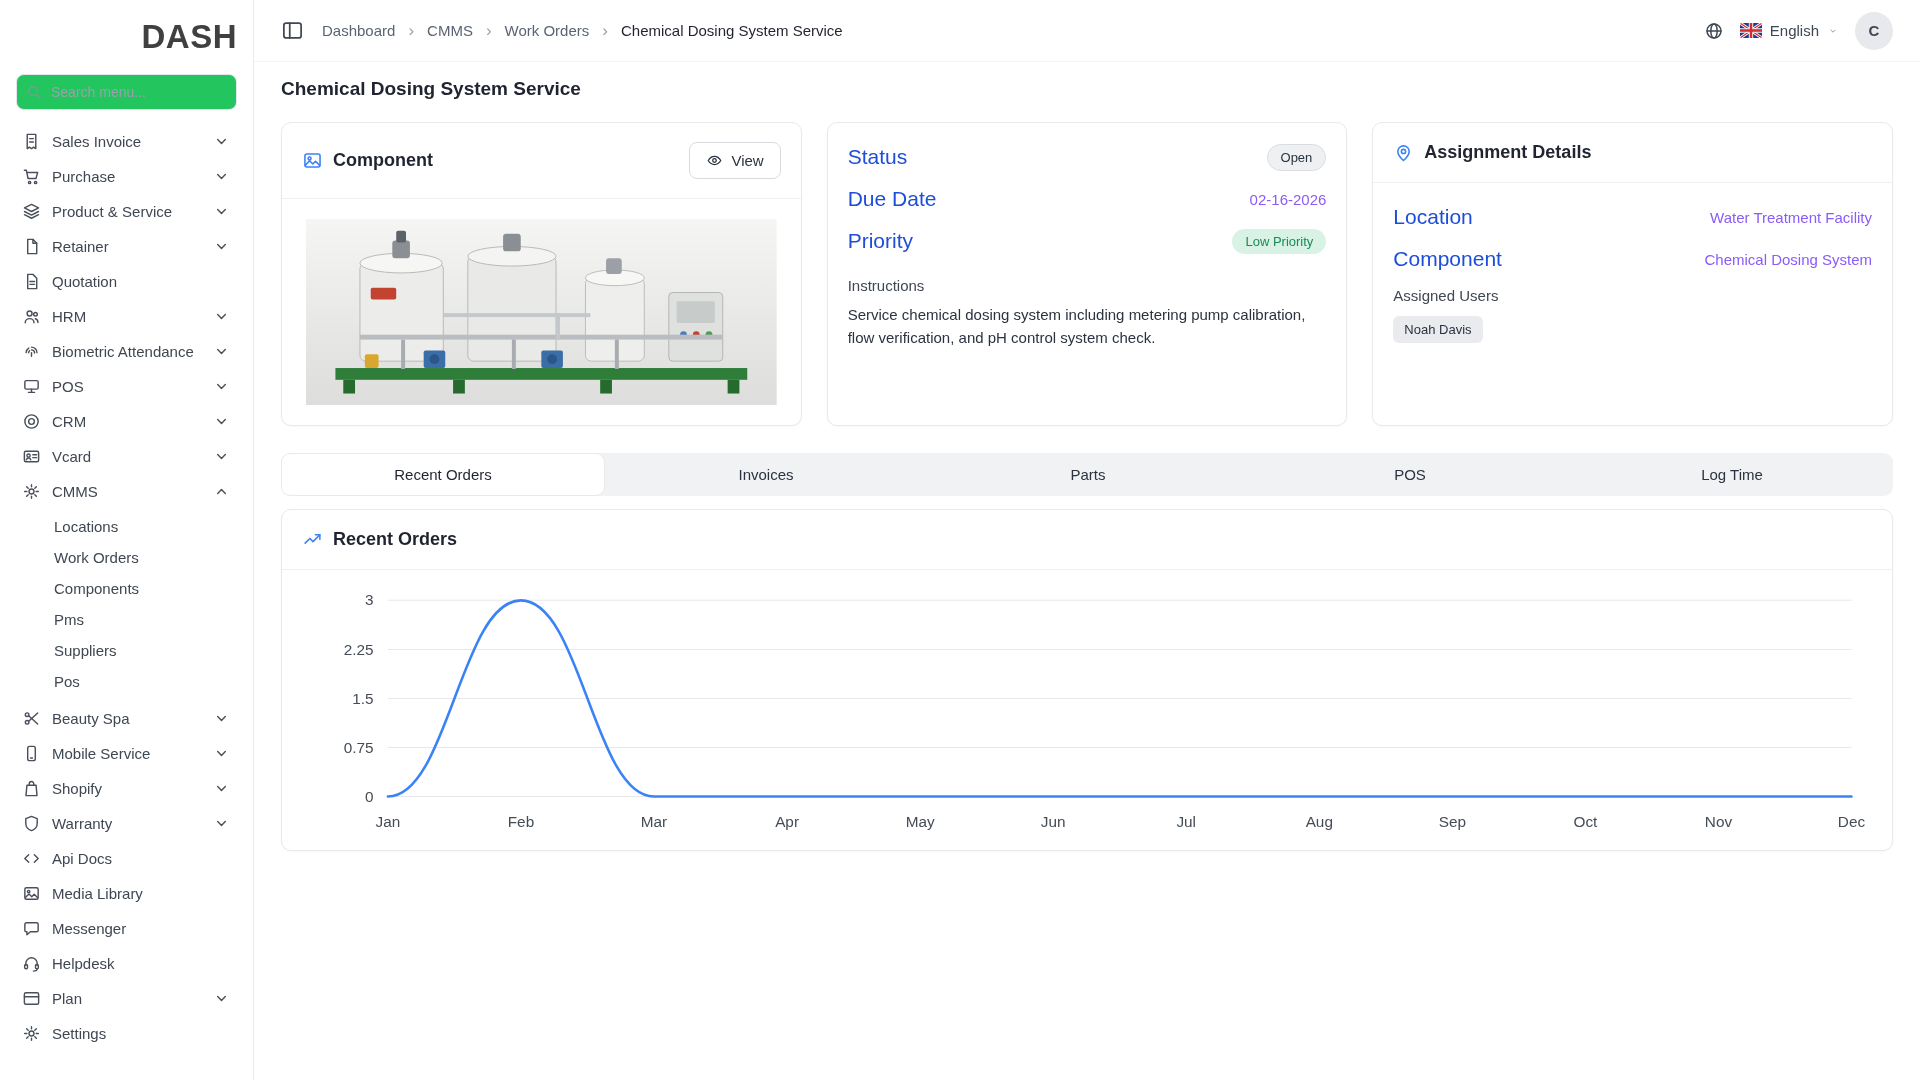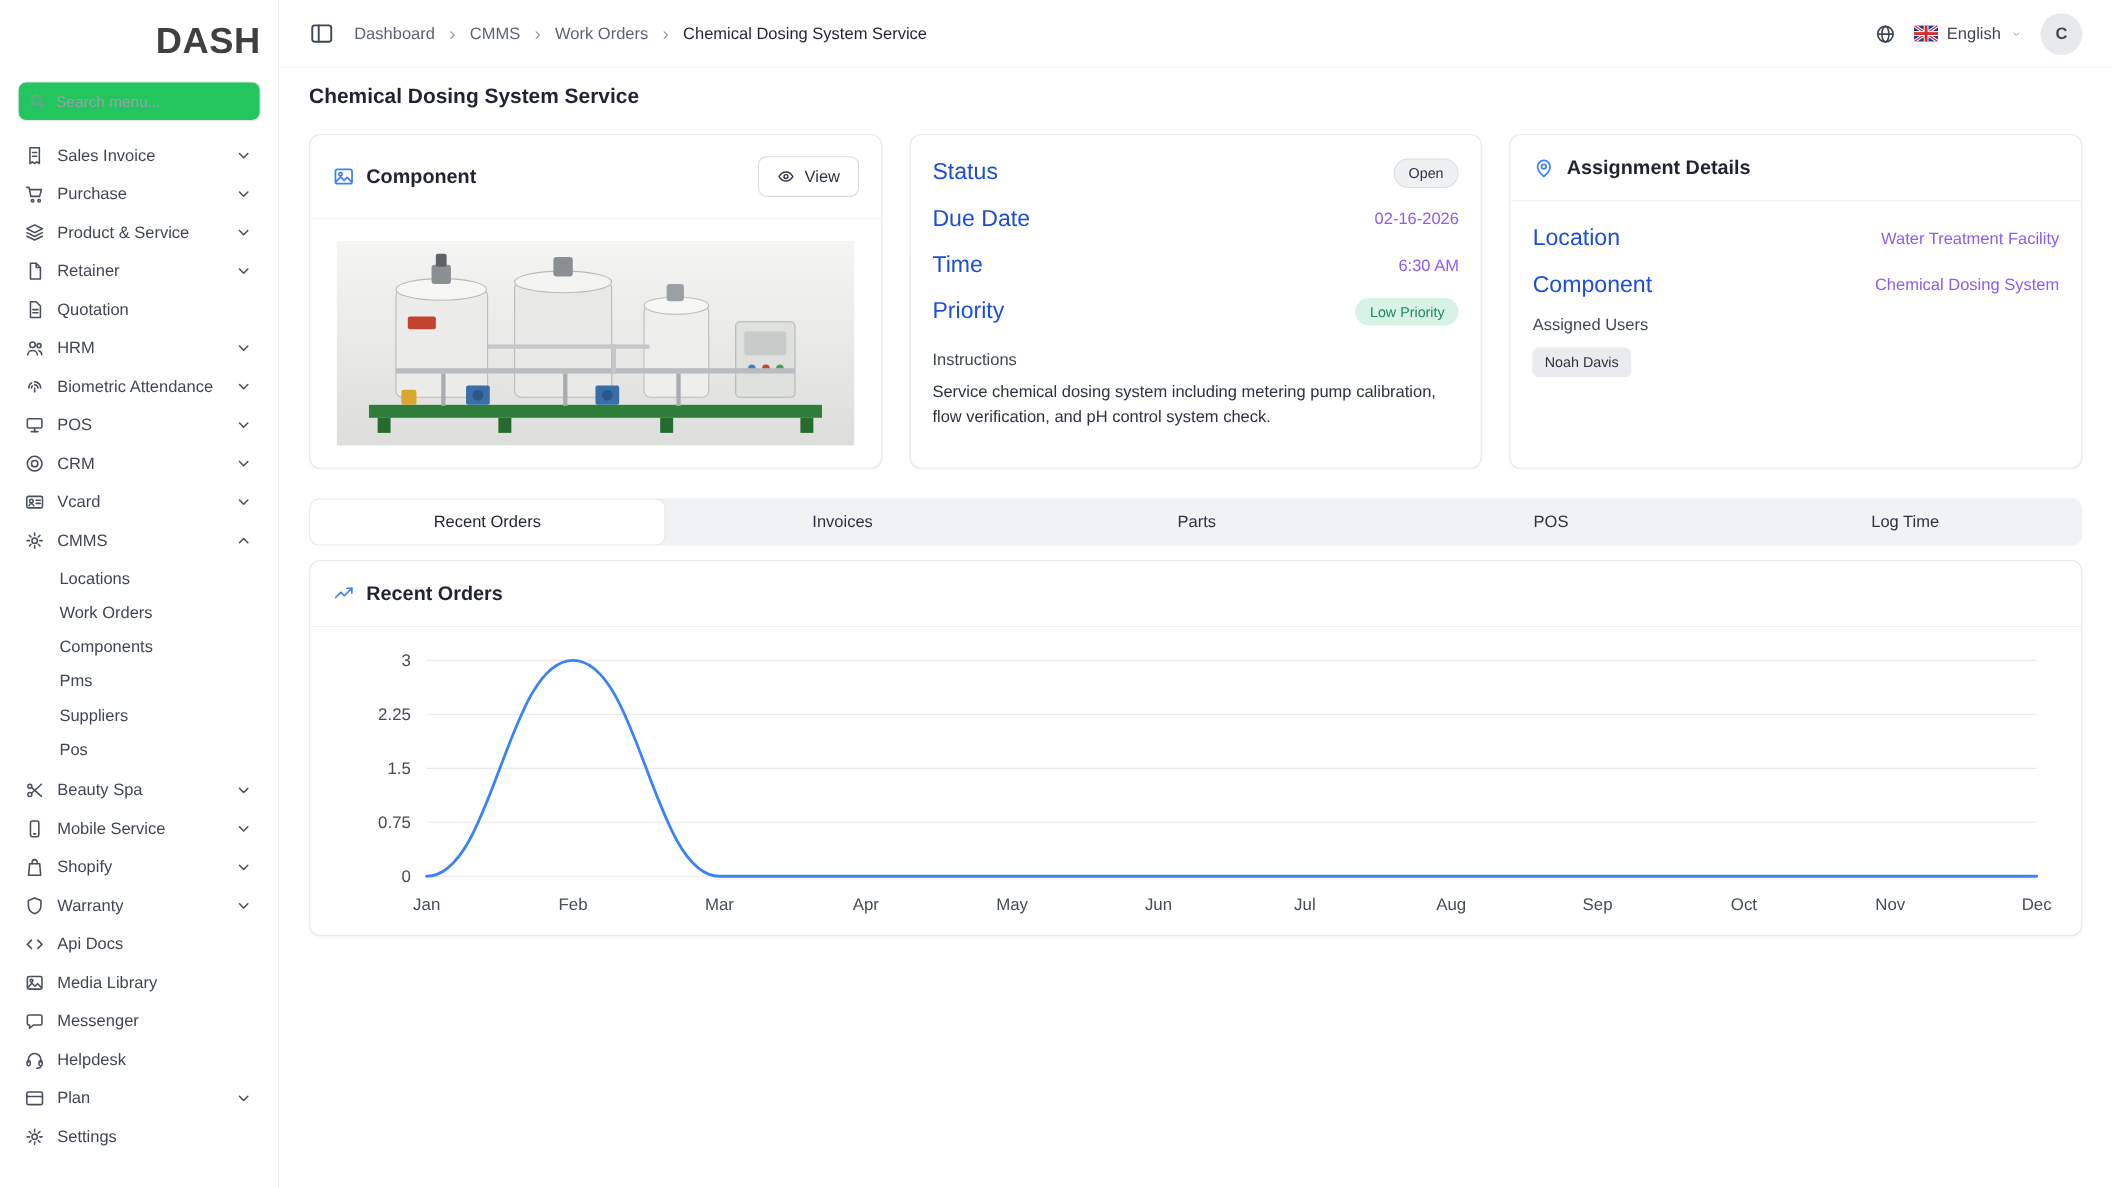--- a/index.html
+++ b/index.html
@@ -521,24 +521,20 @@
           <div class="card-body" id="workOrderBody">
               <div class="field-row">
       <span class="field-label">Status</span>
                 <span class="pill pill-gray">Open</span>
               </div>
               <div class="field-row">
       <span class="field-label">Due Date</span>
                 <span class="field-value">02-16-2026</span>
               </div>
               <div class="field-row">
-      <span class="field-label">Time</span>
-                <span class="field-value">6:30 AM</span>
-              </div>
-              <div class="field-row">
       <span class="field-label">Priority</span>
                 <span class="pill pill-green">Low Priority</span>
               </div>
               <div class="instructions-label">Instructions</div>
               <div class="instructions-text">Service chemical dosing system including metering pump calibration, flow verification, and pH control system check.</div>
             </div>
         </section>
 
         <section class="card">
           <div class="card-head">

